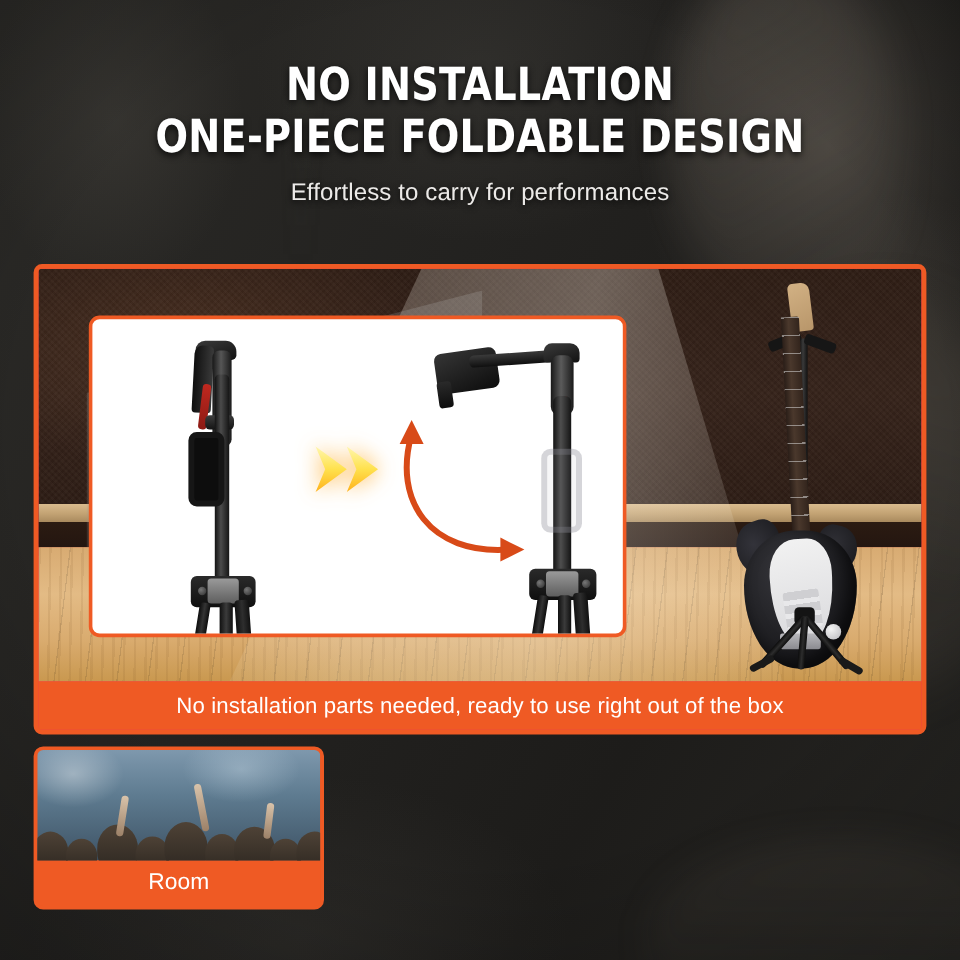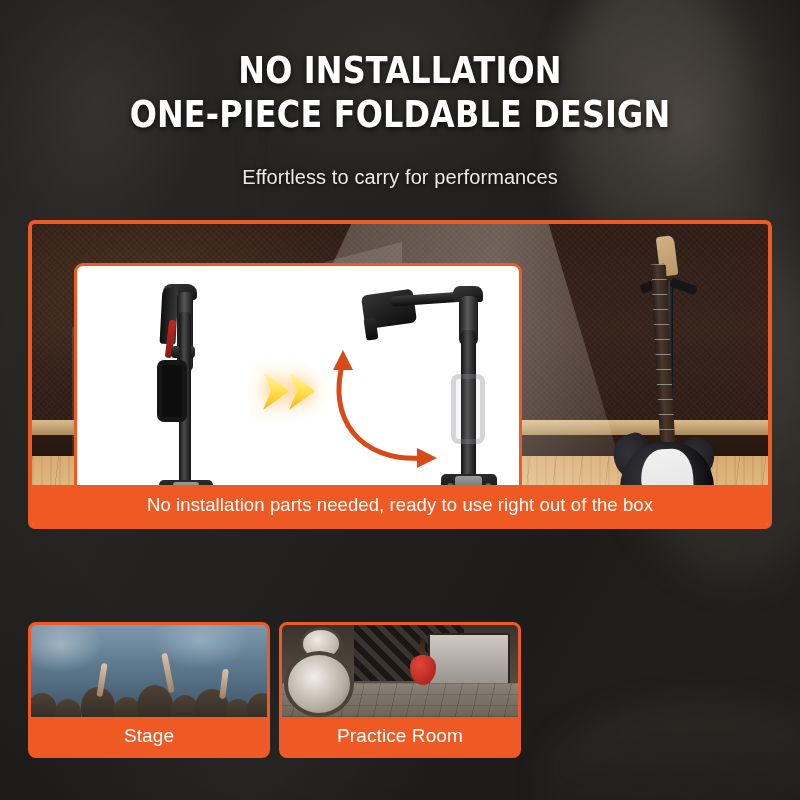--- a/index.html
+++ b/index.html
@@ -88,34 +88,34 @@
     font-weight: bold;
     font-size: 38px;
     line-height: 44px;
     letter-spacing: 0.2px;
     transform: scaleX(0.84);
     transform-origin: center;
     white-space: nowrap;
     text-shadow: 0 2px 7px rgba(0,0,0,0.75);
   }
   .subtitle {
-    margin-top: 30px;
+    margin-top: 14px;
     color: #eceae8;
     font-family: "Liberation Sans", sans-serif;
     font-size: 20px;
     font-weight: normal;
     letter-spacing: 0.1px;
     text-shadow: 0 1px 5px rgba(0,0,0,0.8);
   }
 
   
   .hero {
     position: absolute;
     left: 28px; top: 220px;
-    width: 744px; height: 309px;
+    width: 744px; height: 392px;
     border: 4px solid #ef5a24;
     border-radius: 7px;
     overflow: hidden;
     box-sizing: border-box;
     background: #ef4444;
   }
   .hero-photo {
     position: absolute;
     left: 0; top: 0;
     width: 736px; height: 344px;
@@ -813,34 +813,19 @@
           <div class="head" style="left:112px;width:36px; height:42px;"></div>
           <div class="head" style="left:146px;width:28px; height:32px;"></div>
           <div class="head" style="left:170px;width:34px; height:38px;"></div>
           <div class="head" style="left:200px;width:26px; height:28px;"></div>
           <div class="head" style="left:222px;width:30px; height:34px;"></div>
           <div class="arm" style="left:74px;  bottom:30px; height:34px; transform:rotate(9deg);"></div>
           <div class="arm" style="left:140px; bottom:34px; height:40px; transform:rotate(-11deg);"></div>
           <div class="arm" style="left:196px; bottom:28px; height:30px; transform:rotate(7deg);"></div>
         </div>
       </div>
-      <div class="card-label">Stage</div>
+      <div class="card-label">Room</div>
     </div>
 
-    <div class="card">
-      <div class="card-img">
-        <div class="practice"></div>
-        <div class="foam"></div>
-        <div class="amp"></div>
-        <div class="floor-tile"></div>
-        <div class="drum-tom"></div>
-        <div class="drum-kick"></div>
-        <div class="red-guitar">
-          <div class="rg-neck"></div>
-          <div class="rg-body"></div>
-        </div>
-      </div>
-      <div class="card-label">Practice Room</div>
-    </div>
 
 
   </div>
 </div>
 
 </body></html>

